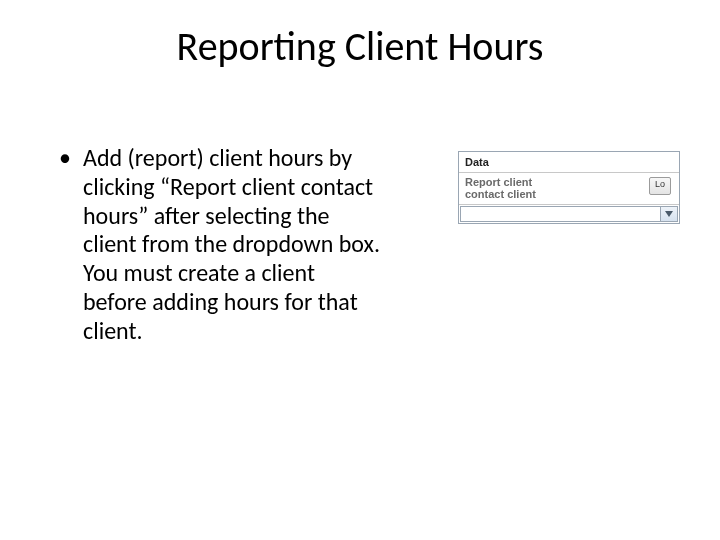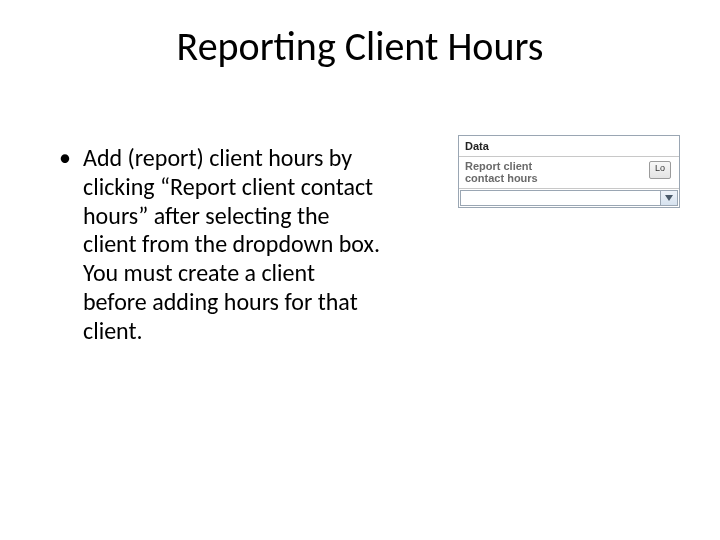--- a/index.html
+++ b/index.html
@@ -48,21 +48,21 @@
   .body-left li::before {
     content: "•";
     position: absolute;
     left: 0;
     top: 0;
     font-size: 24px;
     line-height: 1.2;
   }
   .panel {
     position: absolute;
-    top: 135px;
+    top: 151px;
     left: 458px;
     width: 222px;
     border: 1px solid #9aa6b3;
     background: #ffffff;
     box-sizing: border-box;
     font-family: Tahoma, Arial, sans-serif;
   }
   .panel-header {
     height: 20px;
     padding: 0 6px;
@@ -145,21 +145,21 @@
     <ul>
       <li>Add (report) client hours by clicking “Report client contact hours” after selecting the client from the dropdown box. You must create a client before adding hours for that client.</li>
     </ul>
   </div>
 
   <div class="panel">
     <div class="panel-header">Data</div>
     <div class="panel-body">
       <div class="panel-label">
         <span>Report client</span><br>
-        <span>contact hours</span>
+        <span>contact client</span>
       </div>
       <div class="panel-btn">Lo</div>
     </div>
     <div class="panel-dropdown">
       <div class="panel-dropdown-input"></div>
       <div class="panel-dropdown-arrow">
         <svg width="8" height="6" viewBox="0 0 8 6">
           <path d="M0 0 L8 0 L4 6 Z" fill="#4a5a6a"></path>
         </svg>
       </div>

